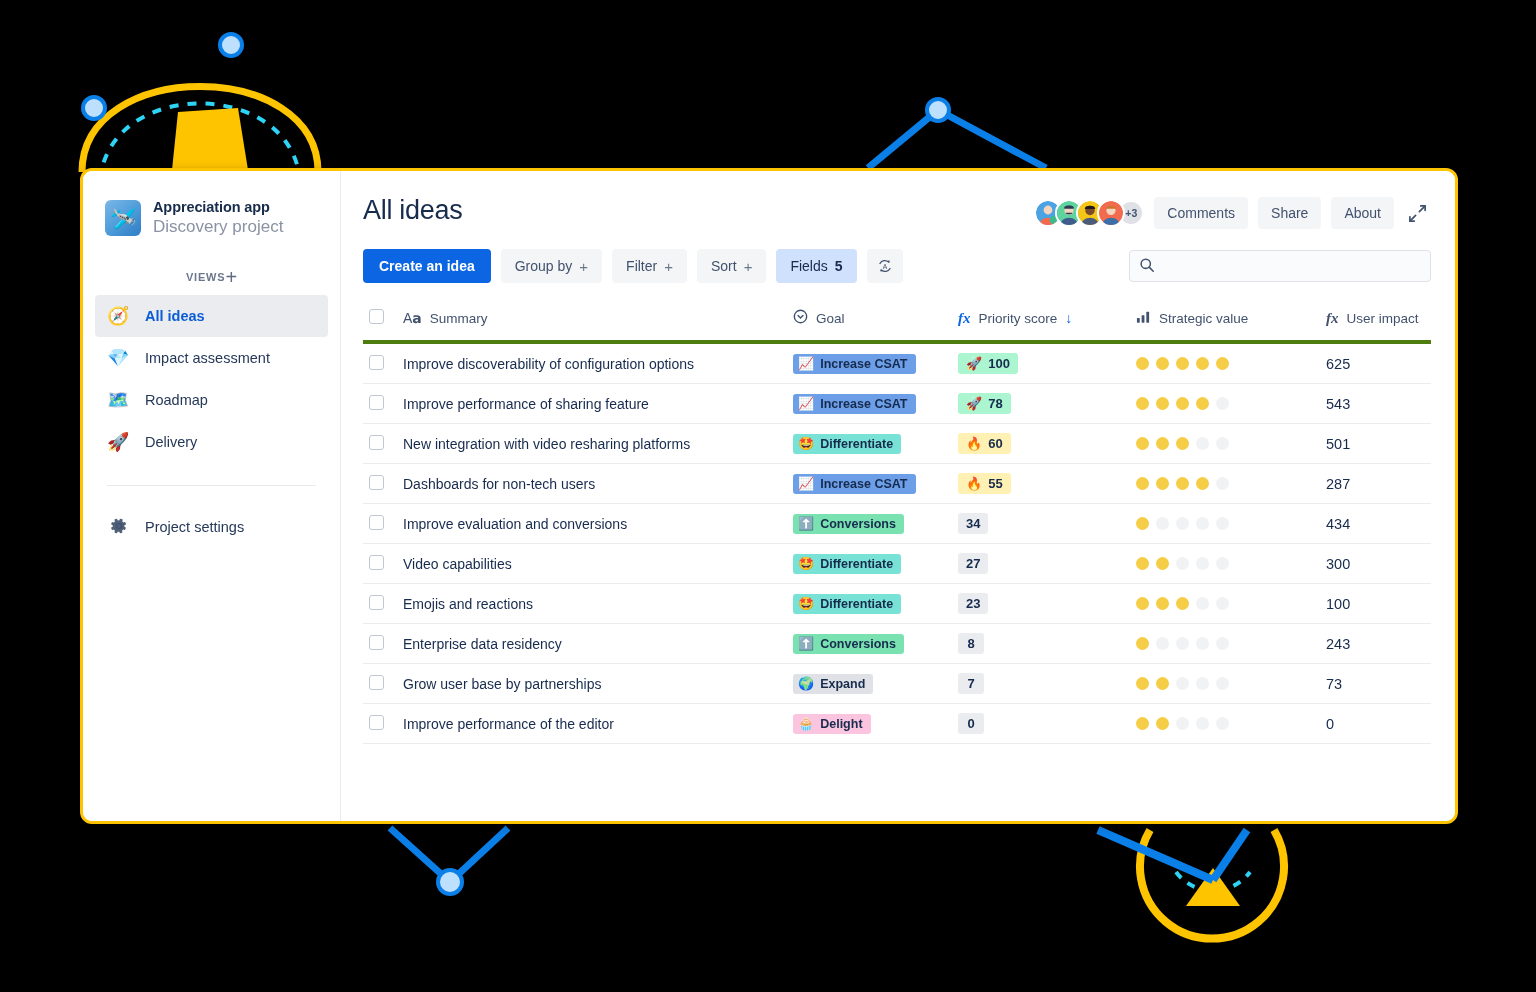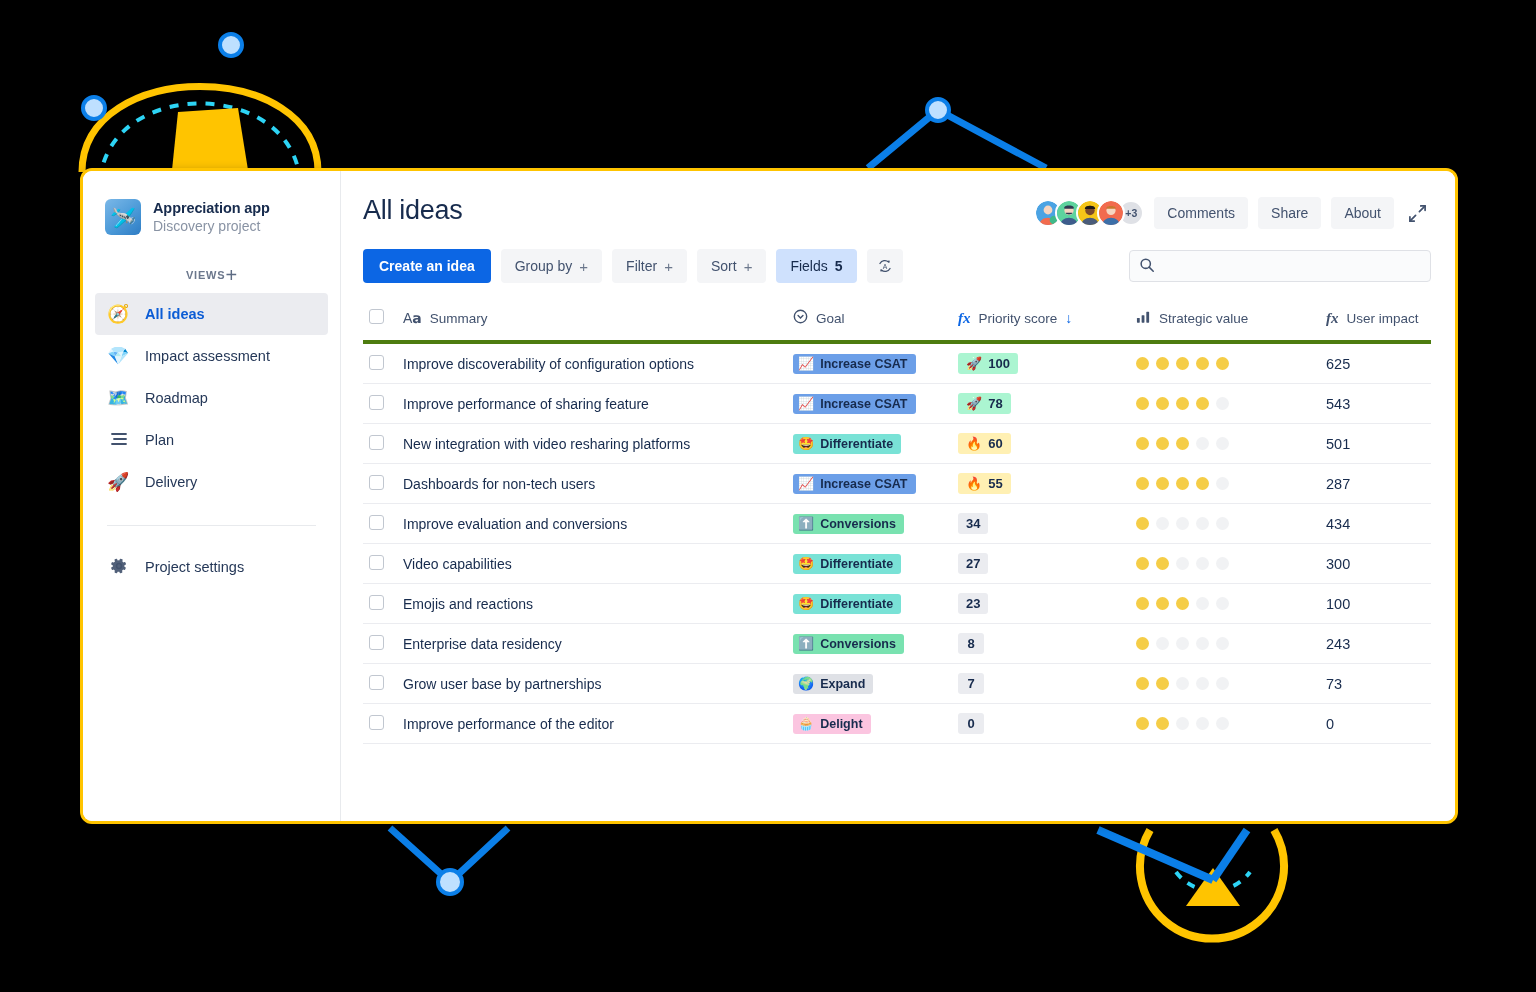--- a/index.html
+++ b/index.html
@@ -35,21 +35,21 @@
     padding: 20px 0 0 0;
     display:flex; flex-direction:column;
   }
   .proj-head { display:flex; align-items:center; gap:12px; padding: 8px 20px 0 22px; }
   .proj-logo {
     width:36px;height:36px;border-radius:6px;flex:0 0 36px;
     background: linear-gradient(140deg,#7BB8E8 0%,#4C9AD8 55%,#2E7CC4 100%);
     display:flex;align-items:center;justify-content:center;font-size:21px;line-height:1;
   }
   .proj-name { font-size:14.5px; font-weight:bold; color:#172B4D; letter-spacing:-.1px;}
-  .proj-sub { font-size:14px; color:#8993A4; margin-top:2px; }
+  .proj-sub { font-size:17px; color:#8993A4; margin-top:2px; }
 
   .views-head {
     display:flex; align-items:center; justify-content:center;
     padding: 30px 24px 6px 24px;
   }
   .views-label { font-size:11px; font-weight:bold; color:#6B778C; letter-spacing:.8px; }
   .plus-small { font-size:20px; color:#5E6C84; line-height:1; cursor:pointer; font-weight:300;}
 
   .nav-list { padding: 2px 12px 0 12px; }
   .nav-item {
@@ -218,32 +218,20 @@
           <span class="ico">🧭</span>
           <span class="nav-label">All ideas</span>
         </div>
         <div class="nav-item">
           <span class="ico">💎</span>
           <span class="nav-label">Impact assessment</span>
         </div>
         <div class="nav-item">
           <span class="ico">🗺️</span>
           <span class="nav-label">Roadmap</span>
-        </div>
-        <div class="nav-item">
-          <span class="ico">
-            <svg width="18" height="16" viewBox="0 0 18 16">
-                <g stroke="#42526E" stroke-width="1.8" stroke-linecap="round">
-                  <line x1="2" y1="3" x2="16" y2="3"></line>
-                  <line x1="4" y1="8" x2="16" y2="8"></line>
-                  <line x1="2" y1="13" x2="16" y2="13"></line>
-                </g>
-              </svg>
-          </span>
-          <span class="nav-label">Plan</span>
         </div>
         <div class="nav-item">
           <span class="ico">🚀</span>
           <span class="nav-label">Delivery</span>
         </div>
       </nav>
 
       <div class="nav-sep"></div>
 
       <nav class="nav-bottom">

